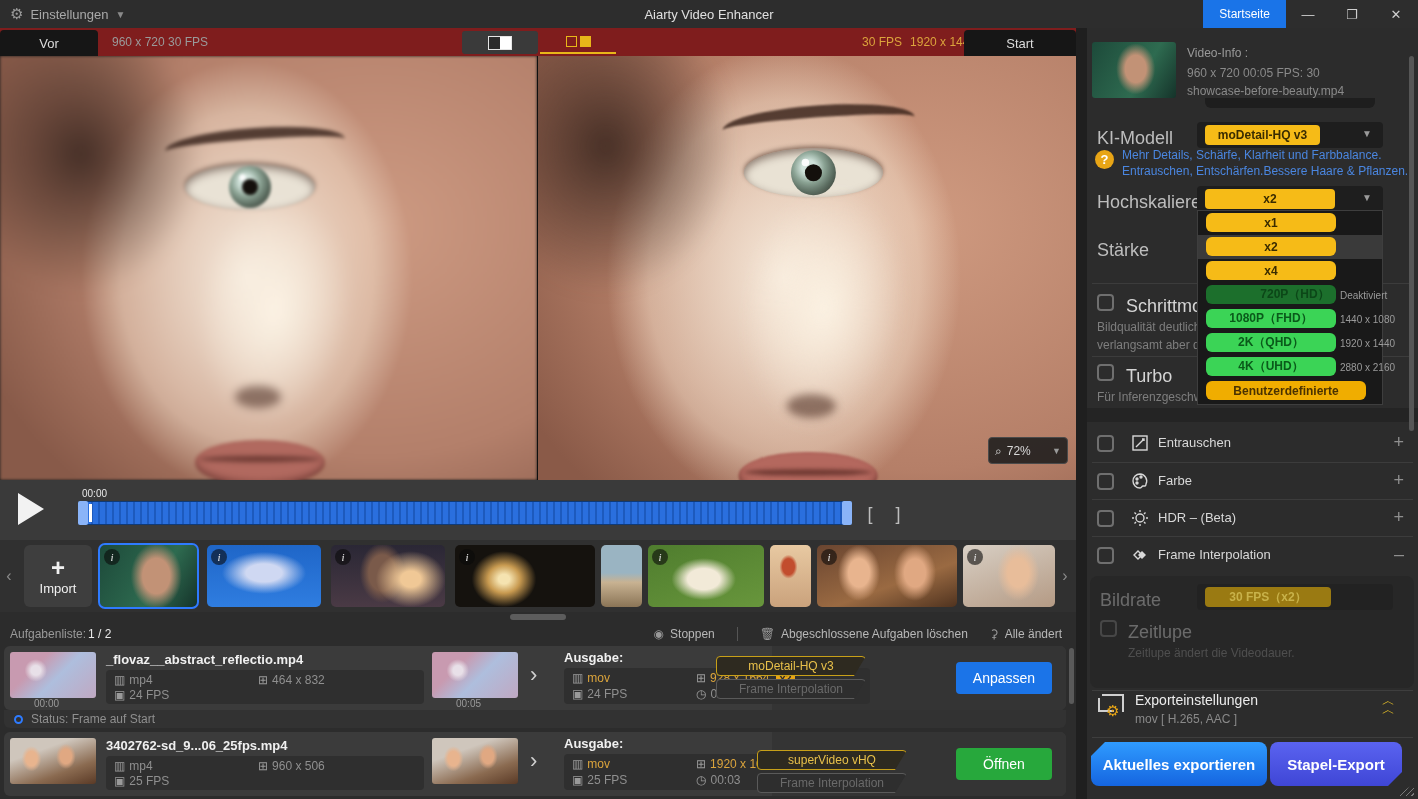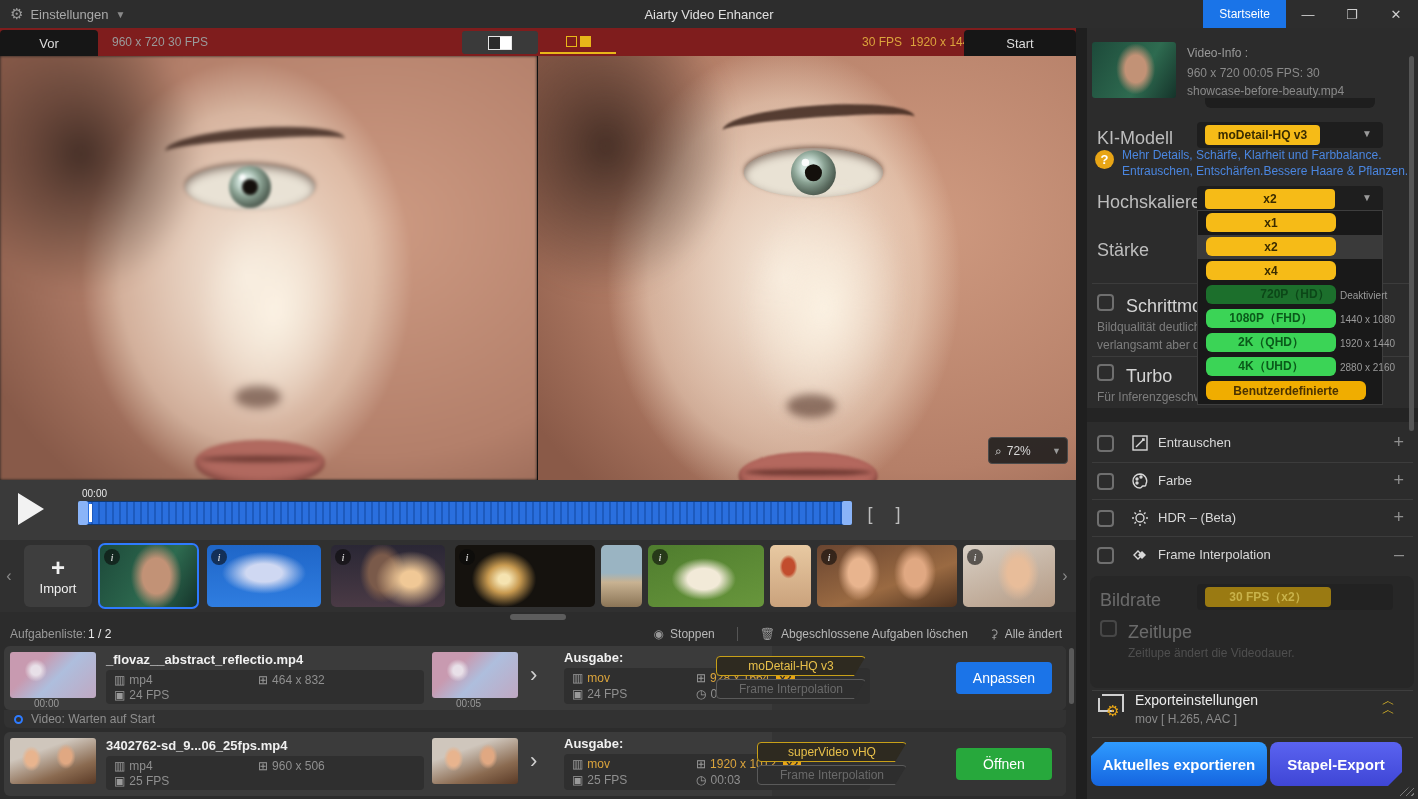--- a/index.html
+++ b/index.html
@@ -136,21 +136,21 @@
   .o-meta { position:absolute; left:560px; top:22px; width:306px; height:36px; background:#2f2f2f; border-radius:4px; padding:2px 8px; font-size:12px; color:#8f8f8f; }
   .o-meta .r1, .o-meta .r2 { display:flex; gap:4px; align-items:center; height:16px; }
   .o-meta .w2 { width:120px; display:flex; gap:4px; align-items:center; }
   .orange { color:#dba43c; }
   .scale-badge { background:#e8a516; color:#2c2c2c; font-weight:bold; font-size:11px; border-radius:2px; padding:0 3px; margin-left:3px; }
   .tagbox { position:absolute; left:712px; }
   .tag { width:150px; height:20px; display:flex; align-items:center; justify-content:center; font-size:12px;
     border:1px solid #c8a018; color:#e8c04a; background:#2e2a20;
     clip-path:polygon(0 0, 100% 0, calc(100% - 12px) 100%, 0 100%); border-radius:4px; }
   .tag.dim { border-color:#5a5a5a; color:#6a6a6a; background:#2e2e2e; margin-top:3px; }
-  #task1 .tagbox { top:10px; } #task2 .tagbox { top:10px;padding-left:41px; }
+  #task1 .tagbox { top:10px; } #task2 .tagbox { top:18px;padding-left:41px; }
   .t-action-bg { position:absolute; right:0; top:0; width:294px; height:100%; background:#343434; border-radius:0 6px 6px 0; }
   .t-btn { position:absolute; left:952px; top:16px; width:96px; height:32px; border-radius:4px; color:#fff; font-size:14px;
     display:flex; align-items:center; justify-content:center; cursor:pointer; }
   .t-btn.blue { background:#1b74e8; }
   .t-btn.green { background:#27a83c; }
   #status1 { left:4px; top:710px; width:1062px; height:18px; background:#323232; border-radius:0 0 6px 6px; display:flex; align-items:center; gap:8px;
     padding-left:10px; font-size:12px; color:#8f8f8f; z-index:5; }
   .status-dot { width:9px; height:9px; border:2px solid #2e7bff; border-radius:50%; }
   #task-scroll { left:1069px; top:648px; width:5px; height:56px; background:#5a5a5a; border-radius:3px; z-index:6; }
 
@@ -408,21 +408,21 @@
     </div>
   </div>
   <div class="tagbox">
     <div class="tag">moDetail-HQ  v3</div>
     <div class="tag dim">Frame Interpolation</div>
   </div>
   <div class="t-btn blue">Anpassen</div>
 </div>
 <div class="abs" id="status1">
   <span class="status-dot"></span>
-  <span>Video: Warten auf Start</span>
+  <span>Status: Frame auf Start</span>
 </div>
 <div class="abs" id="task-scroll"></div>
 
 <div class="task-row" id="task2">
   <div class="t-action-bg"></div>
   <div class="t-thumb t-in g-party"></div>
   <div class="t-name">3402762-sd_9...06_25fps.mp4</div>
   <div class="t-meta">
     <div class="r1">
       <span class="w2">

